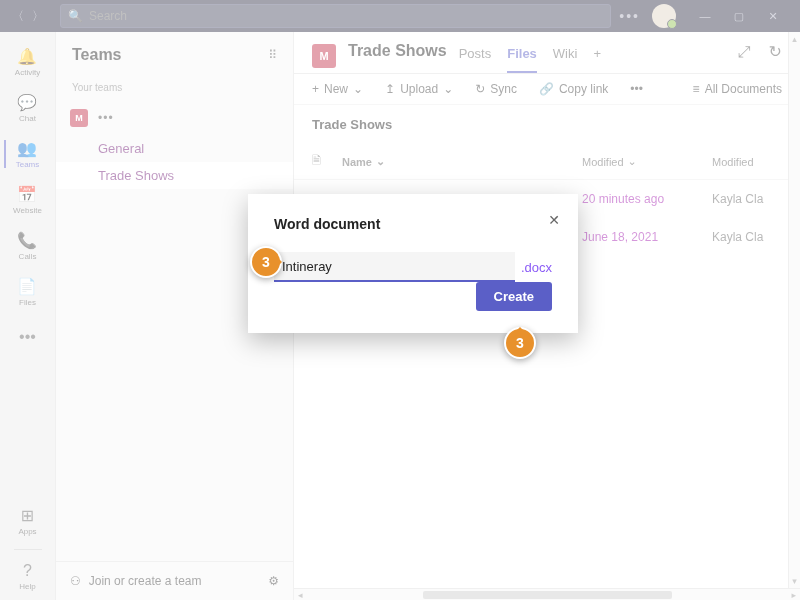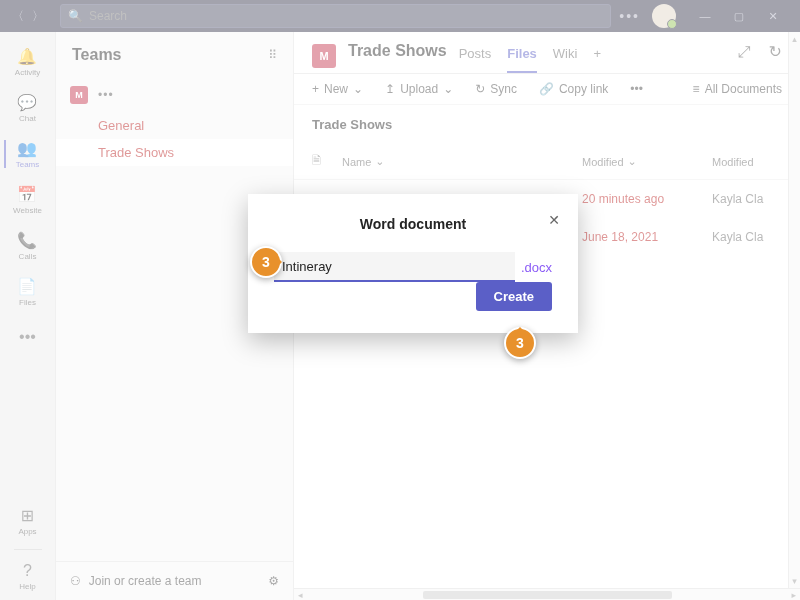--- a/index.html
+++ b/index.html
@@ -32,21 +32,21 @@
     
     .teams-panel { position:absolute; left:56px; top:32px; bottom:0; width:238px; background:#f5f5f5; border-right:1px solid #e0e0e0; display:flex; flex-direction:column; }
     .teams-header { padding:14px 16px; display:flex; align-items:center; justify-content:space-between; }
     .teams-header h2 { font-size:16px; font-weight:700; color:#252525; }
     .filter-ic { color:#666; font-size:12px; }
     .yt-label { font-size:10px; color:#888; padding:4px 16px 8px; }
     .team-row { display:flex; align-items:center; padding:8px 14px; gap:10px; cursor:pointer; }
     .team-row .tsq { width:18px; height:18px; background:#c4314b; border-radius:3px; display:flex; align-items:center; justify-content:center; color:#fff; font-size:9px; font-weight:600; }
     .team-row .tname { flex:1; font-size:13px; color:#252525; }
     .team-row .tdots { color:#555; font-size:12px; letter-spacing:1px; }
-    .channel-row { padding:6px 16px 6px 42px; font-size:13px; color:#b91c1c; cursor:pointer; }
+    .channel-row { padding:6px 16px 6px 42px; font-size:13px; color:#701a75; cursor:pointer; }
     .channel-row.active { background:#fff; }
     .teams-footer { margin-top:auto; border-top:1px solid #e0e0e0; padding:12px 14px; display:flex; align-items:center; justify-content:space-between; font-size:12px; color:#444; }
     .teams-footer .join { display:flex; align-items:center; gap:8px; }
     
     
     .main { position:absolute; left:294px; top:32px; right:0; bottom:0; background:#fff; display:flex; flex-direction:column; }
     .main-header { border-bottom:1px solid #e0e0e0; padding:10px 18px 0; display:flex; align-items:flex-start; justify-content:space-between; }
     .mh-left { display:flex; align-items:flex-start; gap:12px; }
     .main-header .csq { width:24px; height:24px; background:#c4314b; border-radius:3px; display:flex; align-items:center; justify-content:center; color:#fff; font-size:11px; font-weight:600; margin-top:2px; }
     .main-header h1 { font-size:16px; font-weight:700; color:#252525; }
@@ -56,37 +56,37 @@
     .tabs .plus { padding-bottom:10px; cursor:pointer; }
     .tool-row { border-bottom:1px solid #eee; padding:8px 18px; display:flex; align-items:center; gap:22px; font-size:12px; color:#444; }
     .tool-row span { display:flex; align-items:center; gap:5px; cursor:pointer; }
     .tool-row .sp { flex:1; }
     .mh-right { display:flex; align-items:center; gap:18px; color:#555; padding-bottom:10px; }
     .mh-right .icn { cursor:pointer; }
     
     .bcrumb { padding:12px 18px; font-size:13px; font-weight:600; color:#252525; }
     .col-headers { display:flex; padding:8px 18px; font-size:11px; color:#666; border-bottom:1px solid #eee; align-items:center; }
     .col-headers .ch-ic { width:30px; }
-    .col-headers .ch-name { flex:1; display:flex; align-items:center; gap:4px; }
+    .col-headers .ch-name { flex:1; display:flex; align-items:center; gap:4px;font-weight:bold; }
     .col-headers .ch-mod { width:130px; display:flex; align-items:center; gap:4px; }
     .col-headers .ch-by { width:70px; }
     .file-rows { flex:1; overflow:hidden; }
     .file-row { display:flex; align-items:center; padding:12px 18px; font-size:12px; color:#333; }
     .file-row .ch-ic { width:30px; }
     .file-row .ch-name { flex:1; }
-    .file-row .ch-mod { width:130px; color:#b91c1c; }
+    .file-row .ch-mod { width:130px; color:#a21caf; }
     .file-row .ch-by { width:70px; color:#666; white-space:nowrap; overflow:hidden; }
     .scrollbar-bottom { height:12px; background:#f5f5f5; border-top:1px solid #ddd; display:flex; align-items:center; padding:0 4px; font-size:9px; color:#999; justify-content:space-between; }
     .scrollbar-bottom .thumb { height:8px; background:#ccc; width:50%; border-radius:2px; }
     .scrollbar-right { position:absolute; right:0; top:0; bottom:12px; width:12px; background:#f5f5f5; border-left:1px solid #ddd; display:flex; flex-direction:column; align-items:center; justify-content:space-between; font-size:9px; color:#999; padding:2px 0; }
     
     
     .modal-overlay { position:absolute; inset:0; background:rgba(255,255,255,0.55); z-index:10; }
     .modal { position:absolute; left:248px; top:194px; width:330px; background:#fff; box-shadow:0 8px 24px rgba(0,0,0,0.25); z-index:20; padding:22px 26px; }
-    .modal-title { font-size:14px; font-weight:700; color:#252525;text-align:center; }
+    .modal-title { font-size:14px; font-weight:700; color:#252525; }
     .modal-close { position:absolute; right:18px; top:18px; color:#666; cursor:pointer; font-size:14px; }
     .modal-input-row { display:flex; align-items:center; gap:6px; margin-top:20px; }
     .modal-input-row input { flex:1; height:30px; background:#f5f5f5; border:none; border-bottom:2px solid #5b5fc7; padding:0 8px; font-size:13px; outline:none; color:#252525; }
     .modal-input-row .ext { font-size:13px; color:#8b5cf6; }
     .modal-actions { display:flex; justify-content:flex-end; }
     .btn-create { background:#5b5fc7; color:#fff; border:none; padding:7px 18px; border-radius:3px; font-size:13px; font-weight:600; cursor:pointer; }
     
     
     .callout { position:absolute; width:32px; height:32px; background:#e8912c; border:2px solid #fff; border-radius:50%; display:flex; align-items:center; justify-content:center; color:#fff; font-weight:700; font-size:14px; z-index:30; box-shadow:0 2px 6px rgba(0,0,0,0.3); }
     .callout.pointer-right::after { content:''; position:absolute; right:-8px; top:50%; transform:translateY(-50%); border:6px solid transparent; border-left-color:#e8912c; }
@@ -153,20 +153,21 @@
       <span class="ricon">?</span>
       <span class="rlabel">Help</span>
     </div>
 </div>
 
 <div class="teams-panel">
   <div class="teams-header">
     <h2>Teams</h2>
     <span class="filter-ic">⠿</span>
   </div>
+  <div class="yt-label">Your teams</div>
   <div class="team-row">
     <span class="tsq">M</span>
     <span class="tdots">•••</span>
   </div>
   <div class="channel-row">General</div>
   <div class="channel-row active">Trade Shows</div>
   <div class="teams-footer">
     <span class="join">
       <span>⚇</span>
       <span>Join or create a team</span>

